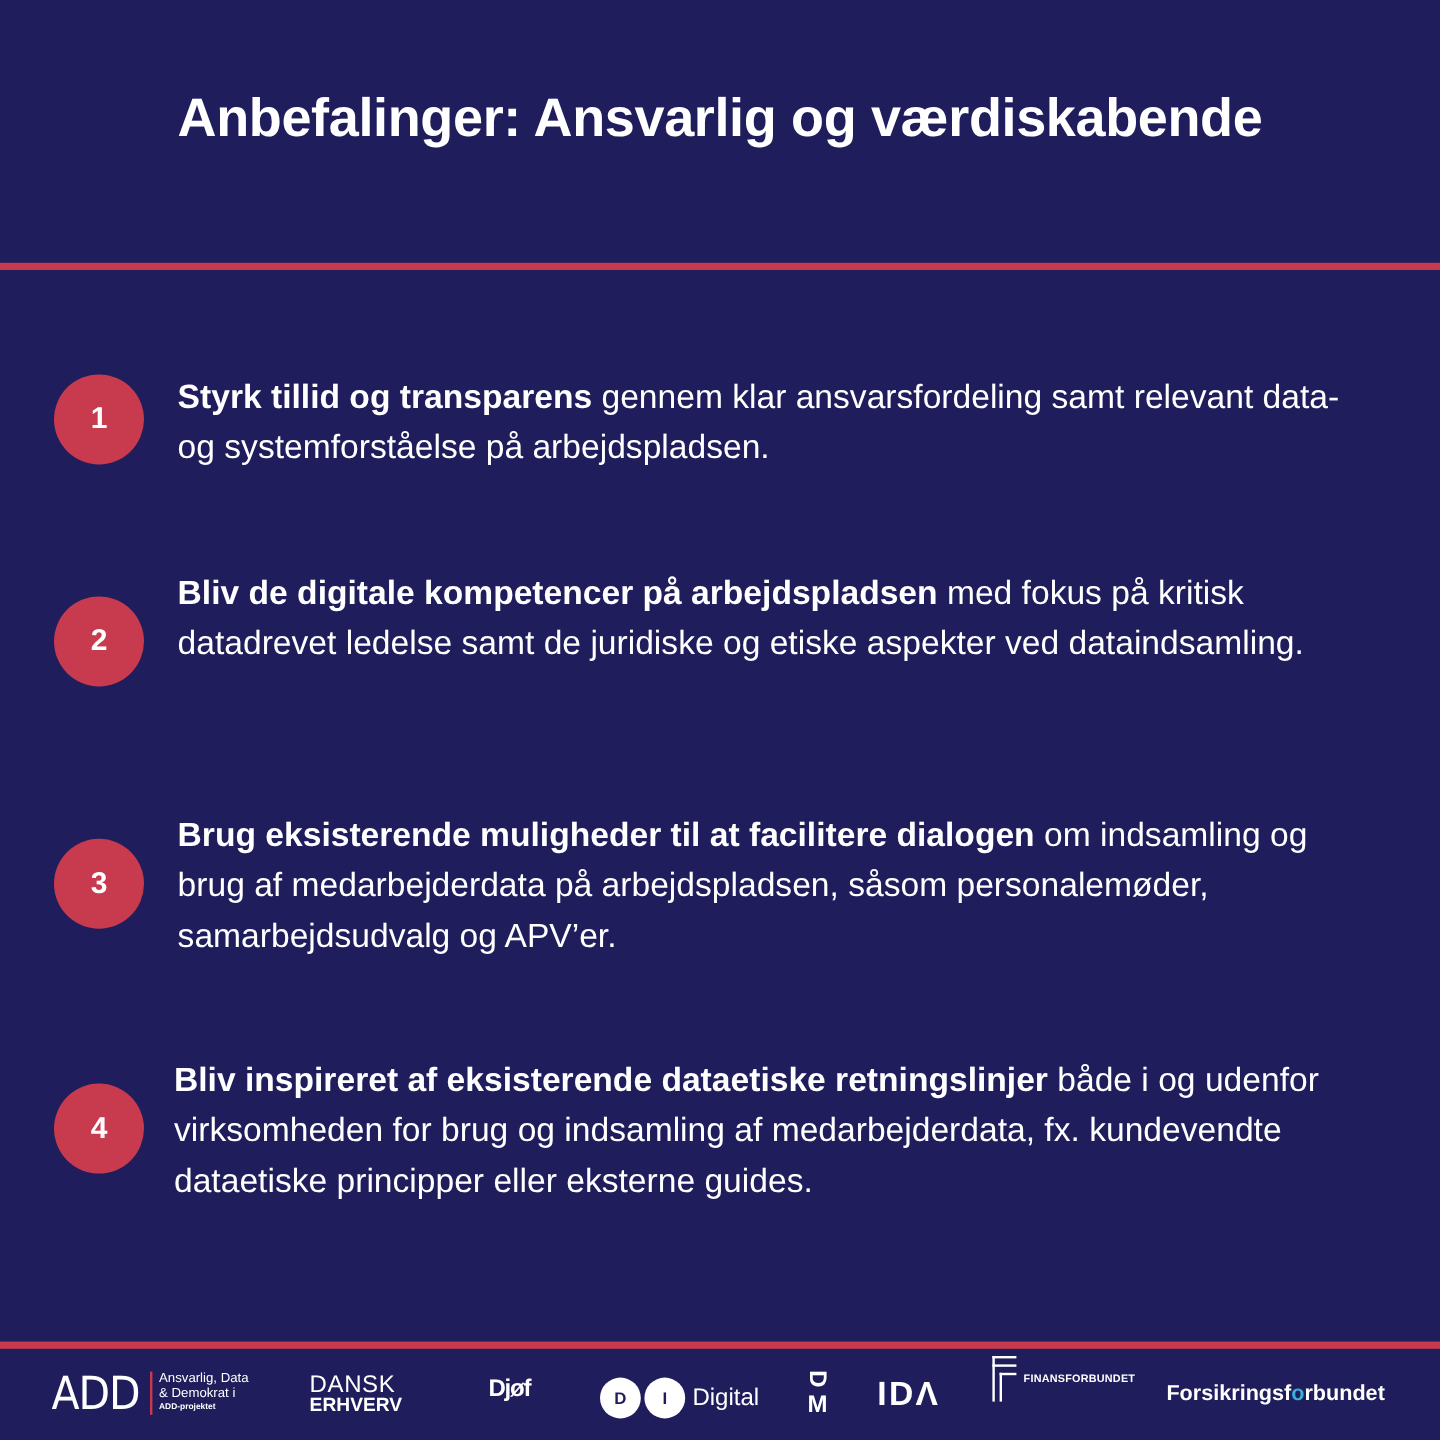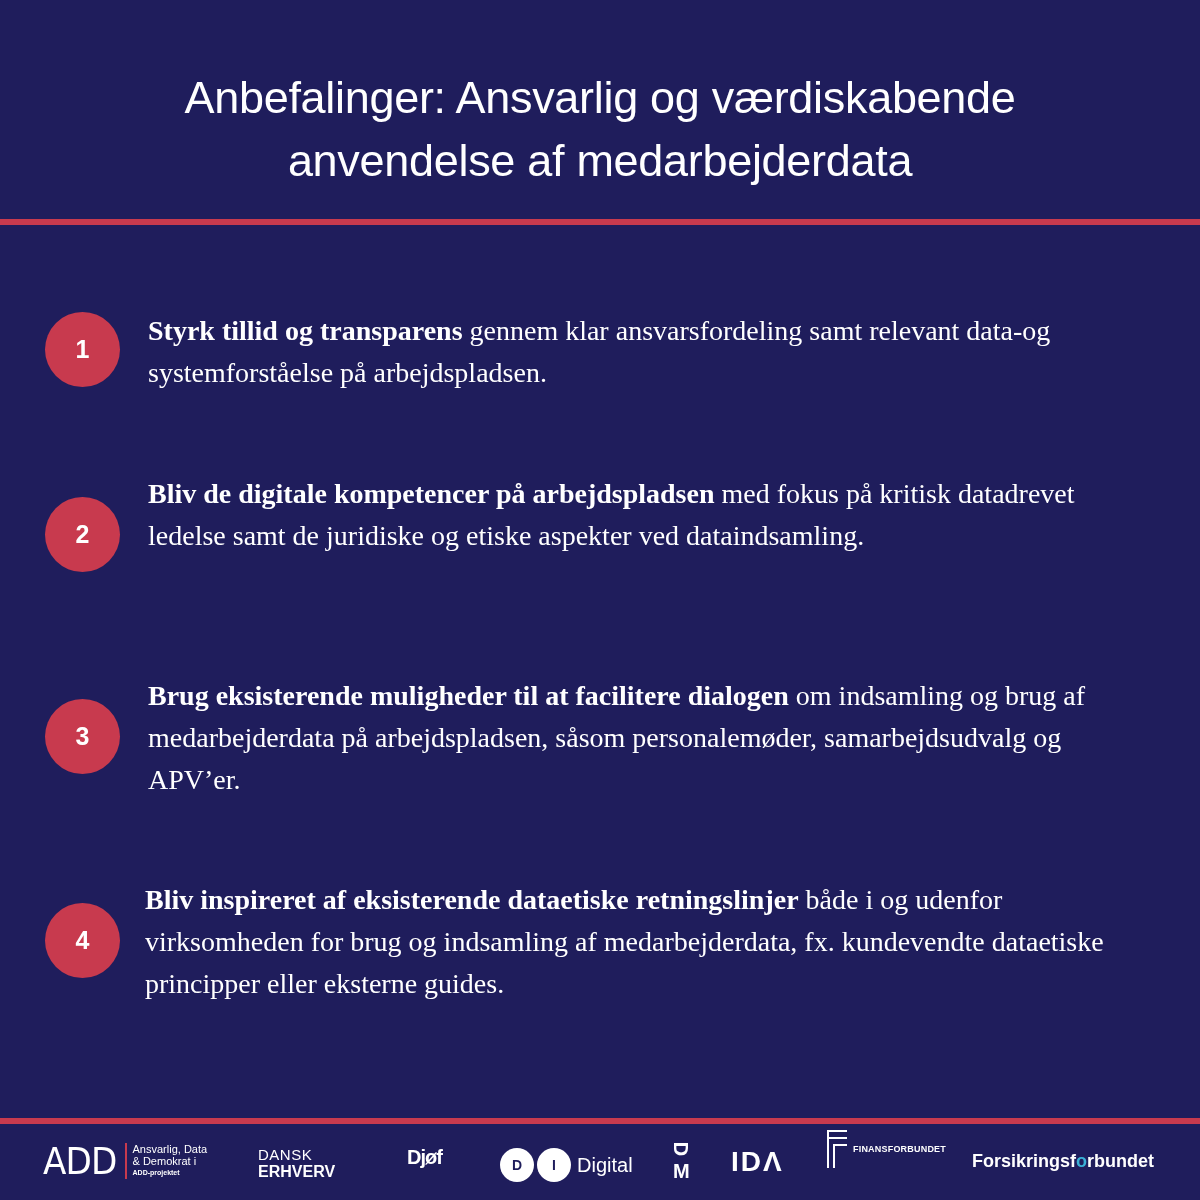--- a/index.html
+++ b/index.html
@@ -15,21 +15,21 @@
       font-family: "Liberation Sans", "DejaVu Sans", sans-serif;
       color: #ffffff;
     }
     .title {
       position: absolute;
       top: 66px;
       left: 0;
       width: 1200px;
       text-align: center;
       font-size: 45px;
-      font-weight: normal;
+      font-weight: bold;
       line-height: 63px;
       letter-spacing: -0.3px;
       margin: 0;
     }
     .title span { display: block; }
     .divider {
       position: absolute;
       left: 0;
       width: 1200px;
       height: 6px;
@@ -57,21 +57,20 @@
       align-items: center;
       justify-content: center;
     }
     .item-text {
       position: absolute;
       left: 148px;
       width: 990px;
       font-size: 28px;
       line-height: 42px;
       margin: 0;
-      font-family: Liberation Serif, serif;
     }
     .item-text .bold { font-weight: bold; }
 
     
     .footer {
       position: absolute;
       top: 1124px;
       left: 0;
       width: 1200px;
       height: 80px;
@@ -87,21 +86,21 @@
       font-family: "DejaVu Sans", sans-serif;
       transform: scaleX(0.9);
       transform-origin: left;
     }
     .add-sep {
       width: 2px; height: 36px; background: #c83a4e; margin: 0 6px 0 0;
     }
     .add-text { font-size: 11px; line-height: 12px; }
     .add-text .small { font-size: 7px; font-weight: bold; display: block; }
     .de-logo { left: 258px; top: 22px; line-height: 17px; }
-    .de-logo .l1 { font-size: 15px; letter-spacing: 0.5px; display: block; }
+    .de-logo .l1 { font-size: 20px; letter-spacing: 0.5px; display: block; }
     .de-logo .l2 { font-size: 16px; font-weight: bold; display: block; }
     .djof-logo { left: 393px; top: 22px; font-size: 20px; font-weight: bold; letter-spacing: -1px; margin-left: 14px; }
     .di-logo { left: 500px; top: 24px; display: flex; align-items: center; }
     .di-circle {
       width: 34px; height: 34px; border-radius: 50%; background: #fff;
       color: #1f1d5c; font-weight: bold; font-size: 14px;
       display: flex; align-items: center; justify-content: center; margin-right: 3px;
     }
     .di-label { font-size: 20px; margin-left: 3px; }
     .dm-logo { left: 673px; top: 14px; display: flex; flex-direction: column; align-items: center; font-weight: bold; font-size: 20px; line-height: 22px; }
@@ -115,21 +114,20 @@
     }
     .fin-label { font-size: 9px; font-weight: bold; letter-spacing: 0.2px; }
     .fors-logo { left: 972px; top: 27px; font-size: 18px; font-weight: bold; }
     .fors-logo .o { color: #3ab0d6; }
   </style>
 </head>
 <body>
 
 <h1 class="title">
   <span>Anbefalinger: Ansvarlig og værdiskabende</span>
-  <span>anvendelse af medarbejderdata</span>
 </h1>
 
 <div class="divider top"></div>
 
 <div class="item" style="top:312px;">
   <div class="circle" style="top:0;">1</div>
   <p class="item-text" style="top:-2px;">
     <span class="bold">Styrk tillid og transparens</span><span> gennem klar ansvarsfordeling samt relevant data-og systemforståelse på arbejdspladsen.</span>
   </p>
 </div>

